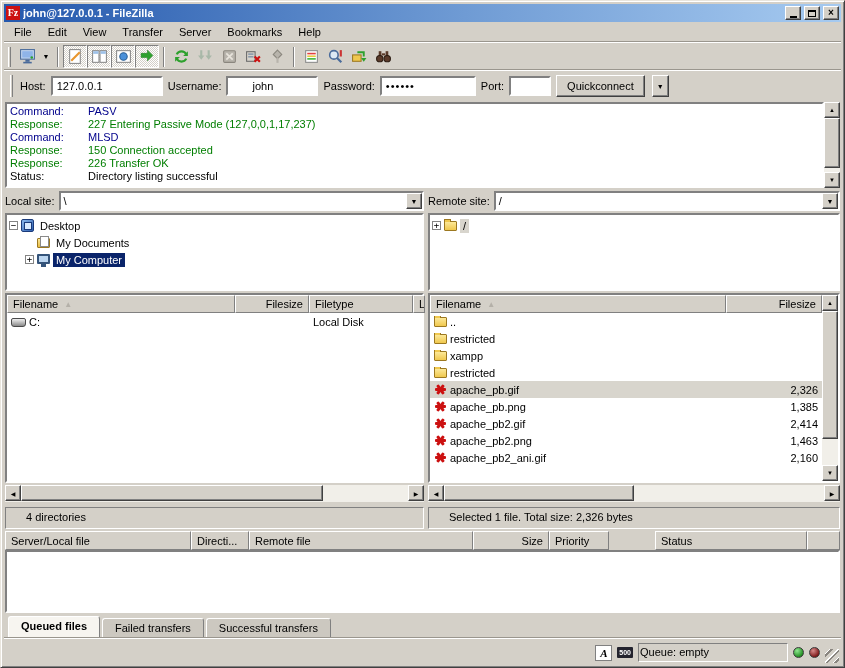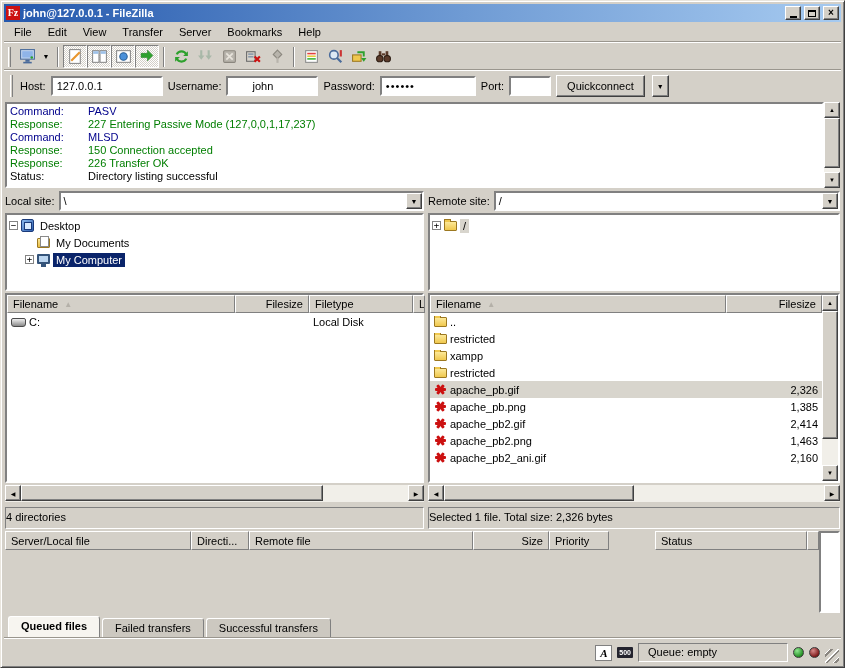--- a/index.html
+++ b/index.html
@@ -160,41 +160,41 @@
   .lc-name { width: 228px; flex: 0 0 228px; }
   .lc-size { width: 74px; flex: 0 0 74px; }
   .lc-type { width: 104px; flex: 0 0 104px; }
   .lc-last { flex: 1; }
   .rc-name { flex: 1; min-width: 0; }
   .rc-size { width: 96px; flex: 0 0 96px; }
 
   .status-strip {
     height: 22px; flex: 0 0 22px; margin-top: 5px;
     border: 1px solid; border-color: #808080 #fff #fff #808080;
-    padding: 3px 0; white-space: nowrap; overflow: hidden;
+    padding: 3px 20px; white-space: nowrap; overflow: hidden;
   }
 
   
   .icon { display: inline-block; flex: 0 0 auto; }
   .folder { width: 13px; height: 10px; background: linear-gradient(#fce898, #f0c84e); border: 1px solid #9c7820; border-radius: 1px; position: relative; margin-top: 1px; }
   .folder::before { content: ""; position: absolute; top: -3px; left: -1px; width: 5px; height: 2px; background: #f0c84e; border: 1px solid #9c7820; border-bottom: none; }
   .splat { width: 13px; height: 13px; position: relative; }
   .splat i, .splat::before, .splat::after { content: ""; position: absolute; left: 1px; top: 5px; width: 11px; height: 3px; background: #cc1111; border-radius: 1px; }
   .splat::before { transform: rotate(55deg); }
   .splat::after { transform: rotate(-55deg); }
   .drive { width: 15px; height: 9px; background: linear-gradient(#f0f0f0, #8a8a8a); border: 1px solid #4a4a4a; border-radius: 2px 2px 3px 3px; margin-top: 2px; }
   .desk { width: 13px; height: 13px; background: linear-gradient(135deg, #8ab8ec, #2b5cad); border: 1px solid #1a3a7a; border-radius: 2px; position: relative; }
   .desk::before { content: ""; position: absolute; left: 2px; top: 2px; width: 6px; height: 6px; background: #d8eaff; border: 1px solid #1a3a7a; }
   .docfolder { width: 13px; height: 10px; background: linear-gradient(#fce898, #e8bc42); border: 1px solid #9c7820; border-radius: 1px; position: relative; margin-top: 1px; }
   .docfolder::before { content: ""; position: absolute; left: 2px; top: -3px; width: 7px; height: 9px; background: #fff; border: 1px solid #8a8a8a; }
   .mycomp { width: 13px; height: 10px; border: 2px solid #35547a; background: #bcd6f0; border-radius: 1px; position: relative; margin-top: -1px; }
   .mycomp::after { content: ""; position: absolute; left: 2px; top: 8px; width: 5px; height: 3px; background: #35547a; }
 
   
-  .queue { flex: 0 0 84px; display: flex; flex-direction: row; padding: 2px 1px 0 1px; }
+  .queue { flex: 0 0 84px; display: flex; flex-direction: column; padding: 2px 1px 0 1px; }
   .qheader { height: 19px; flex: 0 0 19px; display: flex; }
   .qc1 { width: 186px; flex: 0 0 186px; } .qc2 { width: 58px; flex: 0 0 58px; }
   .qc3 { width: 224px; flex: 0 0 224px; } .qc4 { width: 76px; flex: 0 0 76px; }
   .qc5 { width: 60px; flex: 0 0 60px; } .qc6 { width: 152px; flex: 0 0 152px; margin-left: 46px; }
   .qc7 { flex: 1; }
   .qbody { flex: 1; background: #fff; border: 2px solid; border-color: #808080 #fff #fff #808080; }
 
   
   .tabs { flex: 0 0 25px; display: flex; align-items: flex-end; padding-left: 4px; gap: 2px; }
   .tab {
@@ -207,21 +207,21 @@
   
   .statusbar { flex: 0 0 26px; display: flex; align-items: center; gap: 5px; padding: 3px 2px 1px 4px; border-top: 1px solid #fff; box-shadow: 0 -1px 0 #9a968e; }
   .sb-spacer { flex: 1; }
   .dt-icon {
     width: 17px; height: 16px; background: #fff; border: 1px solid #808080;
     font-family: "Liberation Serif", serif; font-style: italic; font-weight: bold;
     font-size: 11px; line-height: 14px; text-align: center;
   }
   .speed-badge { background: #23232e; color: #fff; font-size: 7px; font-weight: bold; padding: 2px 2px; line-height: 7px; letter-spacing: 0; border-radius: 1px; }
   .queue-panel {
-    width: 150px; height: 19px; padding: 2px 9px;
+    width: 150px; height: 19px; padding: 2px 1px;
     border: 1px solid; border-color: #808080 #fff #fff #808080;
     white-space: nowrap; overflow: hidden;
   }
   .led { width: 11px; height: 11px; border-radius: 50%; border: 1px solid #3a3a3a; }
   .led.green { background: radial-gradient(circle at 35% 30%, #90e890, #1f8a1f 75%); }
   .led.red { background: radial-gradient(circle at 35% 30%, #d88a8a, #7a1515 75%); }
   .grip { width: 14px; height: 14px; align-self: flex-end; background: repeating-linear-gradient(135deg, transparent 0 3px, #fff 3px 4px, #8a8680 4px 6px); }
 </style>
 </head>
 <body>

